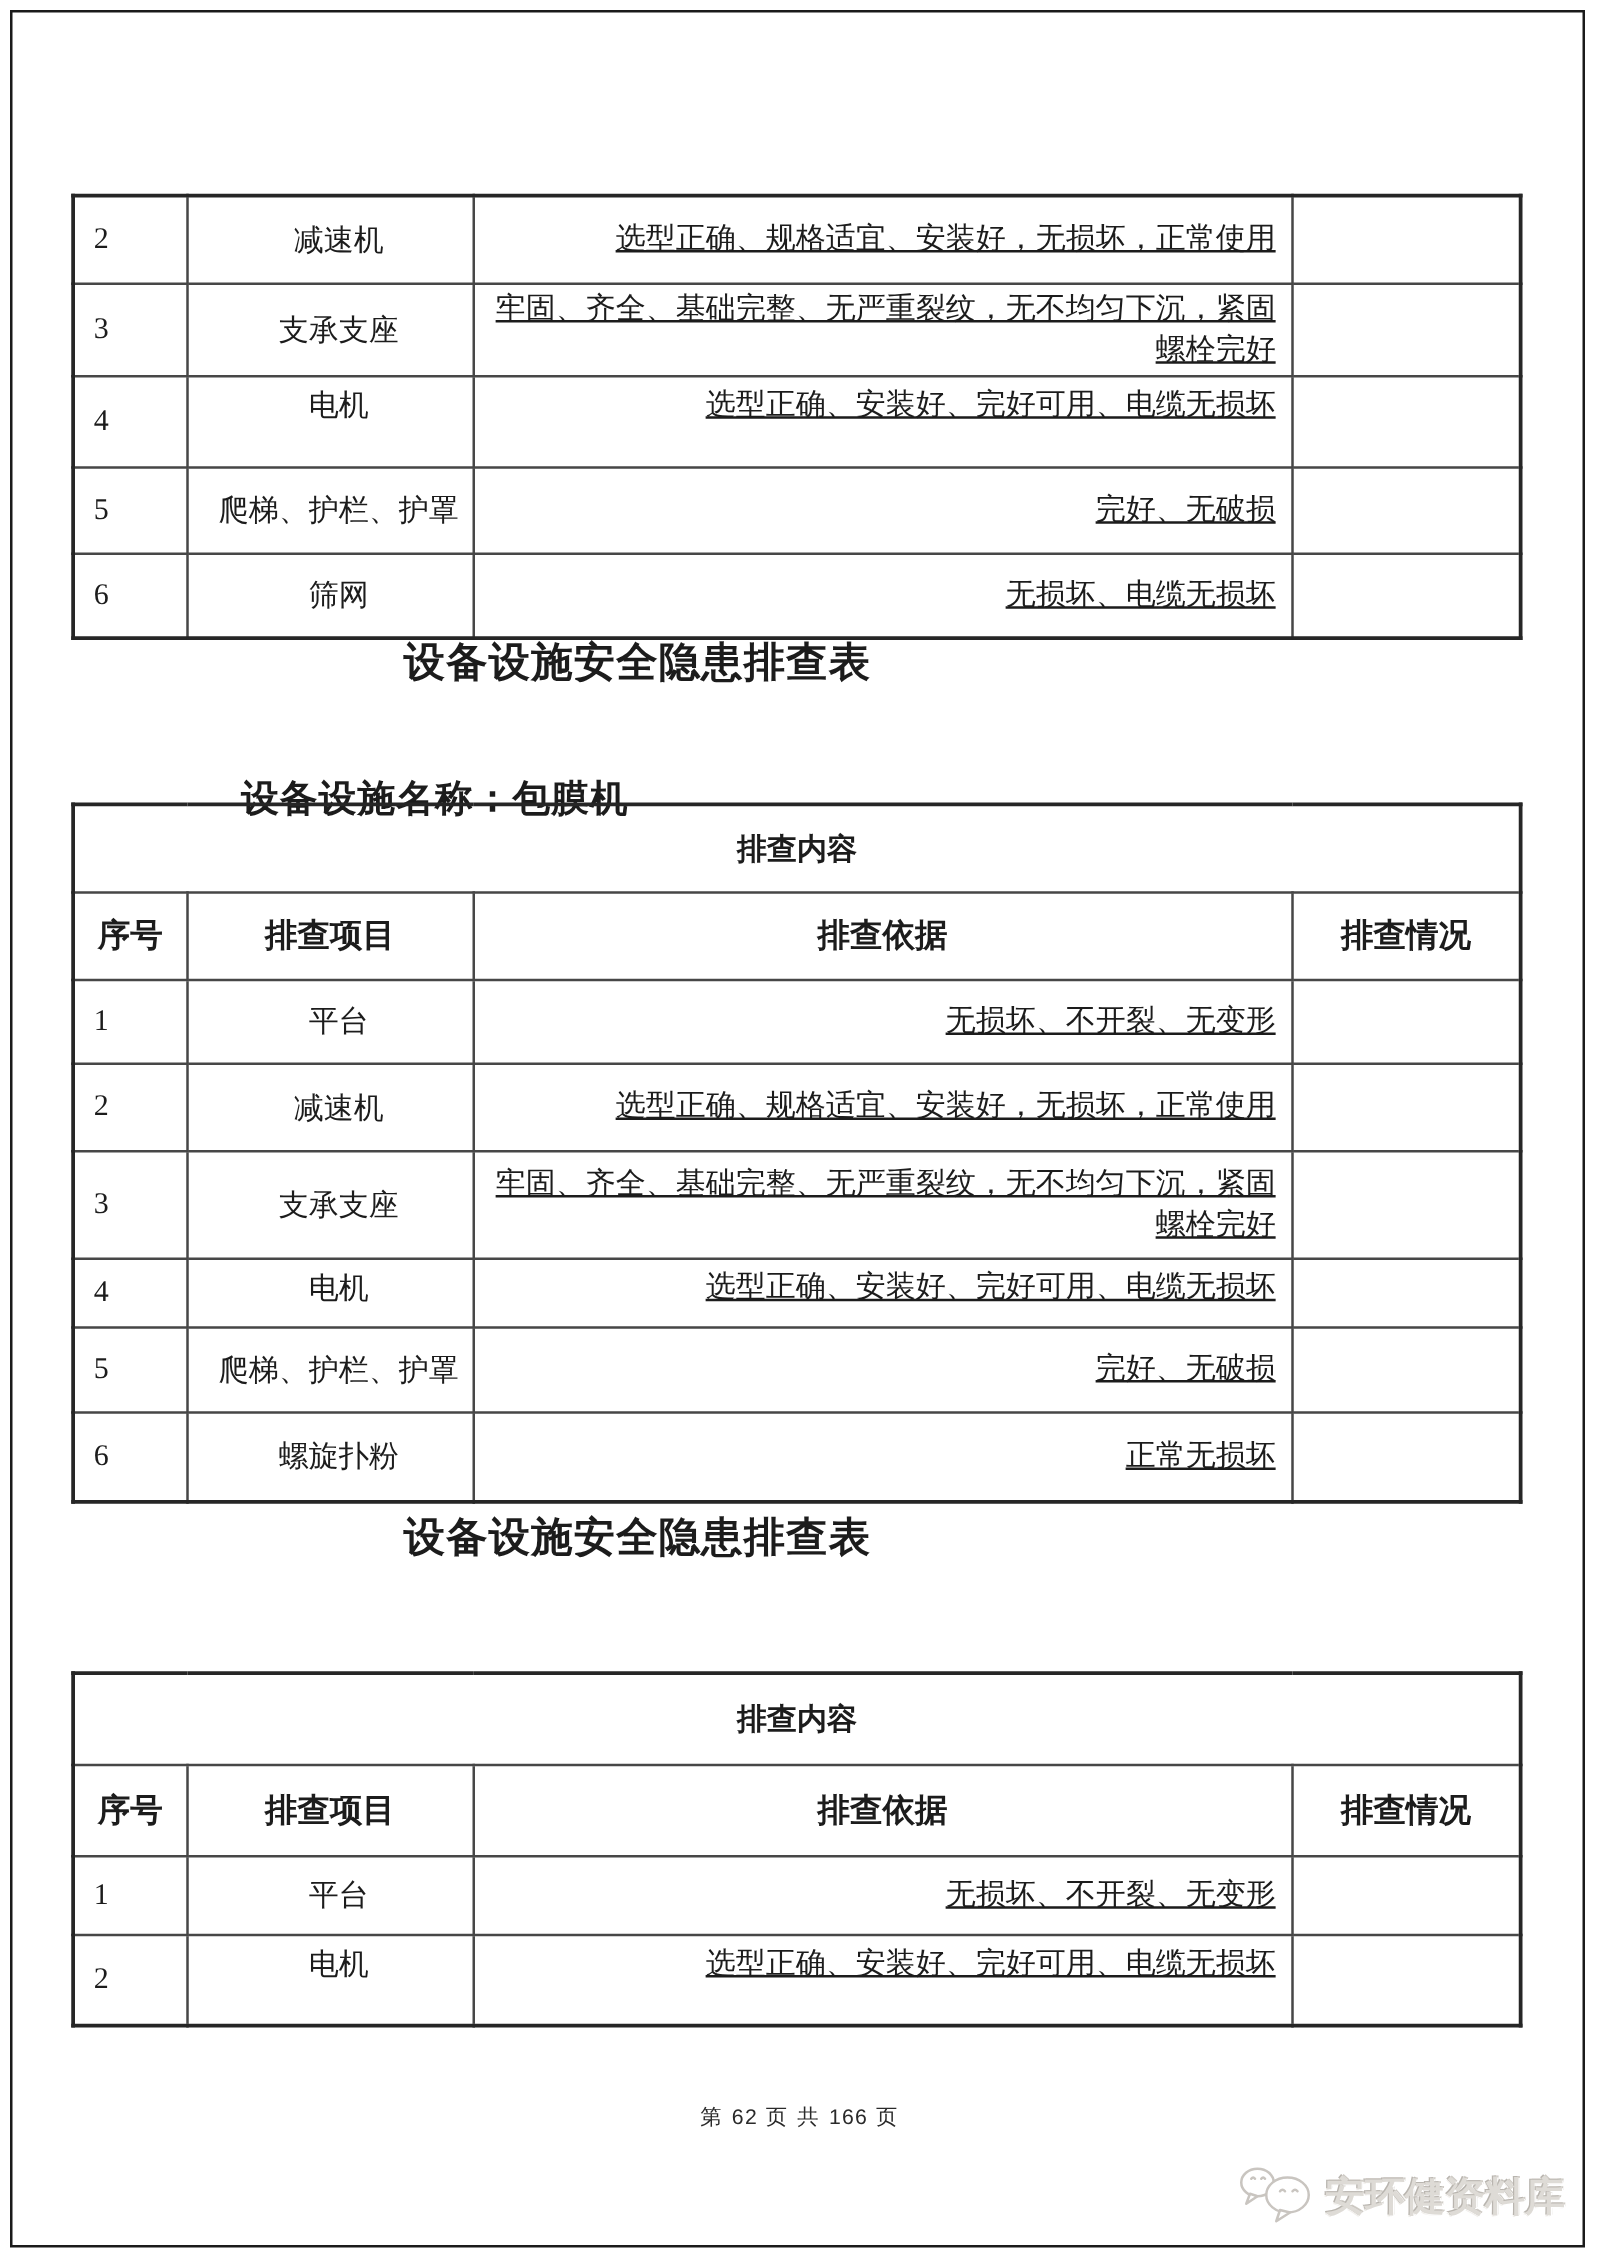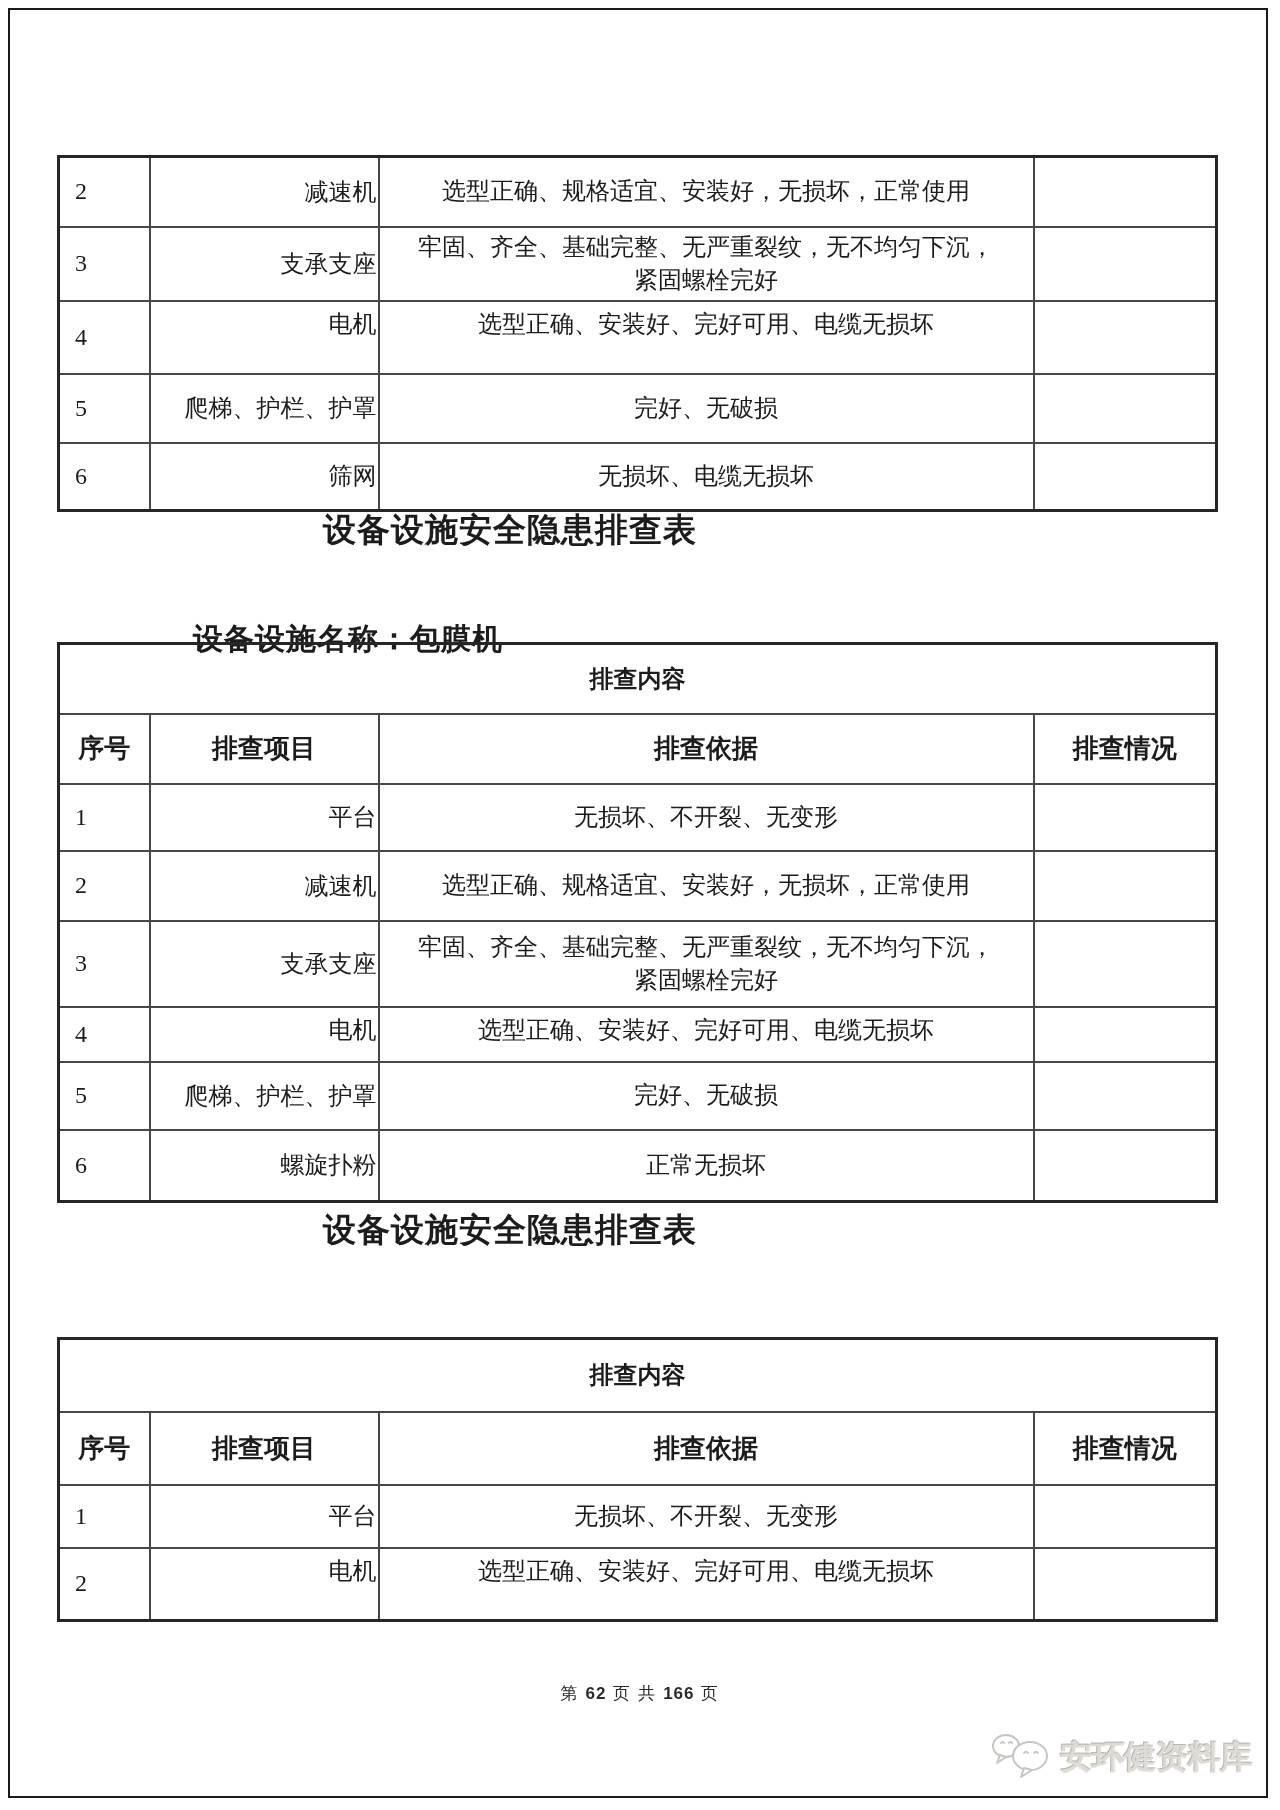--- a/index.html
+++ b/index.html
@@ -21,38 +21,38 @@
     border:3px solid #262626;
   }
   table.tbl td, table.tbl th{
     border:2px solid #474747;
     box-sizing:border-box;
     overflow:hidden;
   }
   th.merged{font-size:24px;font-weight:bold;text-align:center;vertical-align:middle;}
   th.colhead{font-size:26px;font-weight:bold;text-align:center;vertical-align:middle;border-radius:11px;}
   td.c-no{padding-left:15px;font-size:24px;text-align:left;vertical-align:middle;}
-  td.c-item{padding-left:15px;font-size:24px;text-align:right;vertical-align:middle;}
-  td.c-basis{padding:3px 29px;font-size:24px;text-align:center;vertical-align:middle;line-height:33px;}
+  td.c-item{padding-left:15px;font-size:24px;text-align:center;vertical-align:middle;}
+  td.c-basis{padding:3px 12px;font-size:24px;text-align:right;vertical-align:middle;line-height:33px;text-decoration:underline;}
   td.c-status{vertical-align:middle;}
   .va-top{vertical-align:top !important;padding-top:6px !important;}
   .sec-title{
     position:absolute;left:0;width:1020px;text-align:center;
     font-size:33px;font-weight:bold;letter-spacing:1px;
   }
   .equip-label{
     position:absolute;left:193px;
     font-size:30px;font-weight:bold;letter-spacing:1px;
   }
   #footer{
     position:absolute;left:0;top:1680px;width:1280px;height:28px;
     text-align:center;font-size:17px;line-height:28px;color:#2a2a2a;
     letter-spacing:2px;
   }
-  #footer .num{font-family:"Liberation Sans","DejaVu Sans",sans-serif;letter-spacing:1px;font-weight:bold;}
+  #footer .num{font-family:"Liberation Sans","DejaVu Sans",sans-serif;letter-spacing:1px;}
   #watermark{
     position:absolute;right:28px;top:1732px;height:52px;
     display:flex;align-items:center;gap:8px;
   }
   #watermark .wm-text{
     font-family:"Liberation Sans","DejaVu Sans",sans-serif;
     font-size:32px;font-weight:bold;
     color:#dedbd6;
     text-shadow:-1px -1px 0 #b9b5af, 1px 1px 0 #ffffff, 1px -1px 0 #cfcbc5, -1px 1px 0 #f2f0ed;
     white-space:nowrap;

